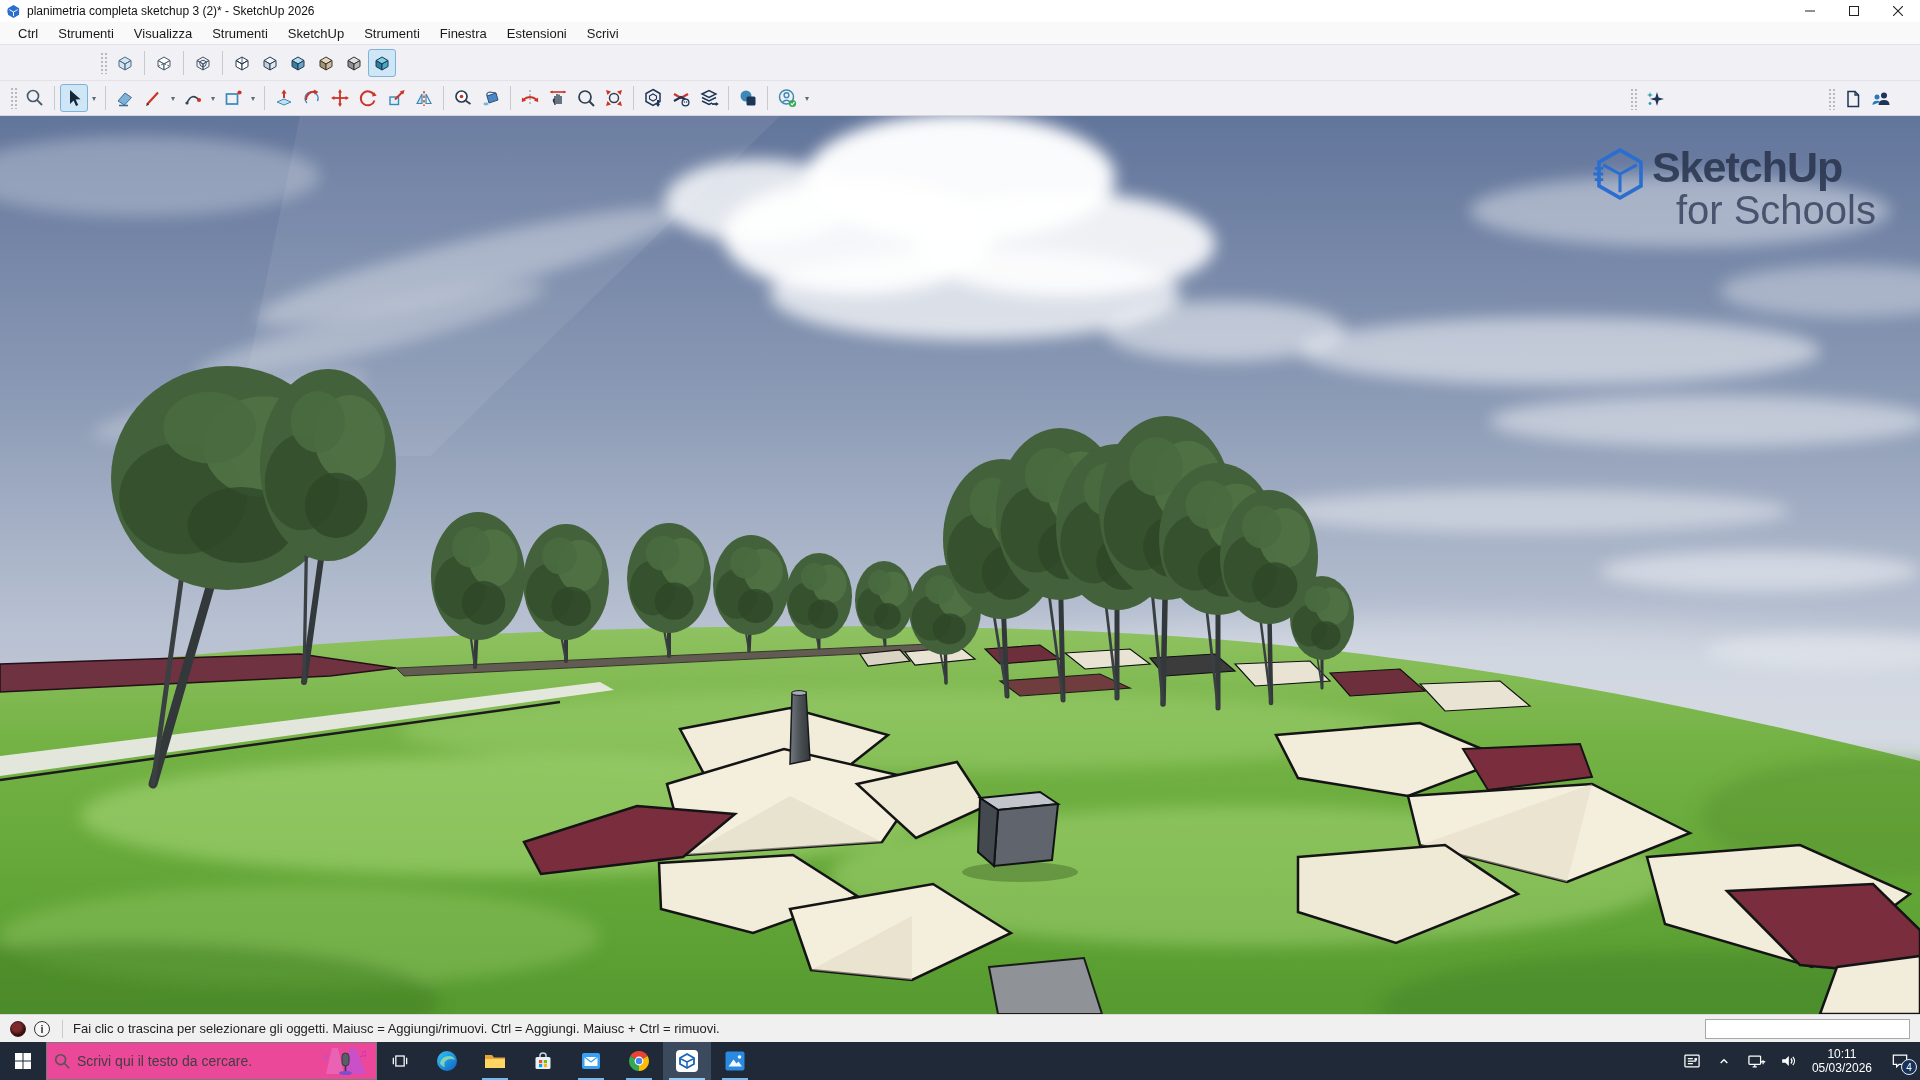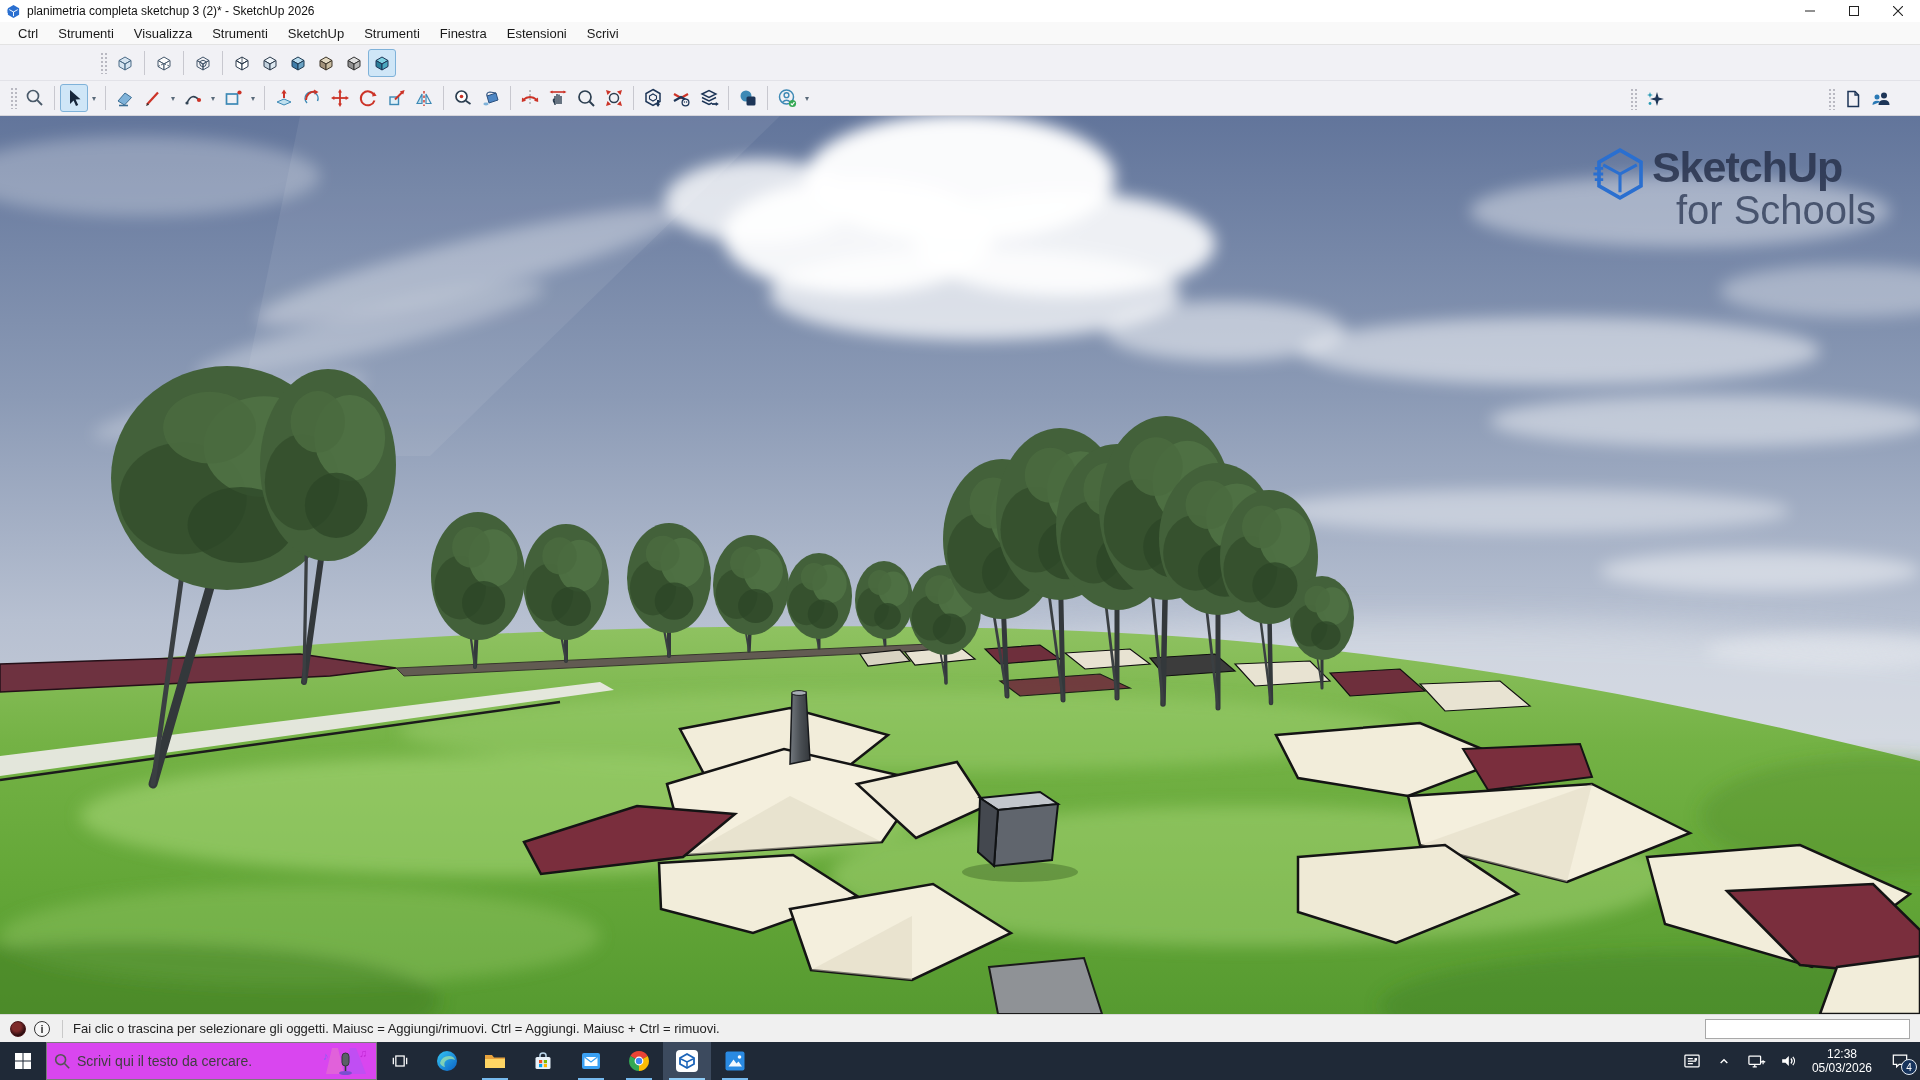--- a/index.html
+++ b/index.html
@@ -44,21 +44,21 @@
   .statusbar { height:28px; background:#f0f0f0; border-top:1px solid #d9d9d9; display:flex; align-items:center; padding:0 10px; font-size:13px; color:#222; flex:0 0 auto; }
   .sb-circle { width:16px; height:16px; border-radius:50%; margin-right:8px; }
   .sb-geo { background:radial-gradient(circle at 40% 35%, #7d2a2a 0 35%, #2b0d10 70%); border:1px solid #4a1418; }
   .sb-info { border:1.5px solid #333; color:#333; font-size:11px; display:flex; align-items:center; justify-content:center; font-weight:bold; background:#f7f7f7; }
   .sb-sep { width:1px; height:18px; background:#c9c9c9; margin:0 10px 0 4px; }
   .measure-input { margin-left:auto; width:205px; height:20px; border:1px solid #a8a8a8; background:#fff; font-size:12px; padding:0 5px; font-family:"Liberation Sans", sans-serif; }
 
   
   .taskbar { height:38px; background:#1f2937; display:flex; align-items:stretch; flex:0 0 auto; color:#fff; }
   .tb-btn { width:46px; display:flex; align-items:center; justify-content:center; }
-  .search-box { width:331px; background:#d946ef; border:1px solid #7a7a7a; display:flex; align-items:center; gap:6px; padding:0 6px; }
+  .search-box { width:331px; background:#ec4899; border:1px solid #7a7a7a; display:flex; align-items:center; gap:6px; padding:0 6px; }
   .search-box input { flex:1; border:none; outline:none; font-size:14px; color:#333; background:transparent; font-family:"Liberation Sans", sans-serif; }
   .search-box input::placeholder { color:#3f3f3f; opacity:1; }
   .app-slot { width:48px; display:flex; align-items:center; justify-content:center; position:relative; }
   .app-slot.running::after { content:""; position:absolute; bottom:0; left:11px; right:11px; height:2px; background:#76b9ed; }
   .app-slot.active { background:#3c4a5e; }
   .app-slot.active::after { left:6px; right:6px; background:#8ecbf5; }
   .tray { margin-left:auto; display:flex; align-items:center; }
   .tray-btn { width:32px; height:38px; display:flex; align-items:center; justify-content:center; }
   .clock { text-align:center; font-size:12px; line-height:14px; padding:0 8px; white-space:nowrap; }
   .notif { position:relative; width:40px; }
@@ -815,21 +815,21 @@
             <path d="M8,19 h5 M10.5,16 v3 M20.5,16 v-5 M18,13.5 a3.5,3.5 0 0 1 5,0"></path>
           </svg>
       </div>
       <div class="tray-btn">
         <svg width="20" height="20" viewBox="0 0 24 24">
             <polygon points="5,10 9,10 13,6 13,18 9,14 5,14" fill="#fff"></polygon>
             <path d="M15.5,9 a4.5,4.5 0 0 1 0,6 M17.8,7 a7.5,7.5 0 0 1 0,10" stroke="#fff" stroke-width="1.5" fill="none"></path>
           </svg>
       </div>
       <div class="clock">
-        <div>12:38</div>
+        <div>10:11</div>
         <div>05/03/2026</div>
       </div>
       <div class="tray-btn notif">
         <svg width="20" height="20" viewBox="0 0 24 24" fill="none" stroke="#fff" stroke-width="1.5">
             <path d="M4,5 H20 V16 H11 L8,19 V16 H4 Z"></path>
           </svg>
         <div class="notif-badge">4</div>
       </div>
     </div>
   </div>

